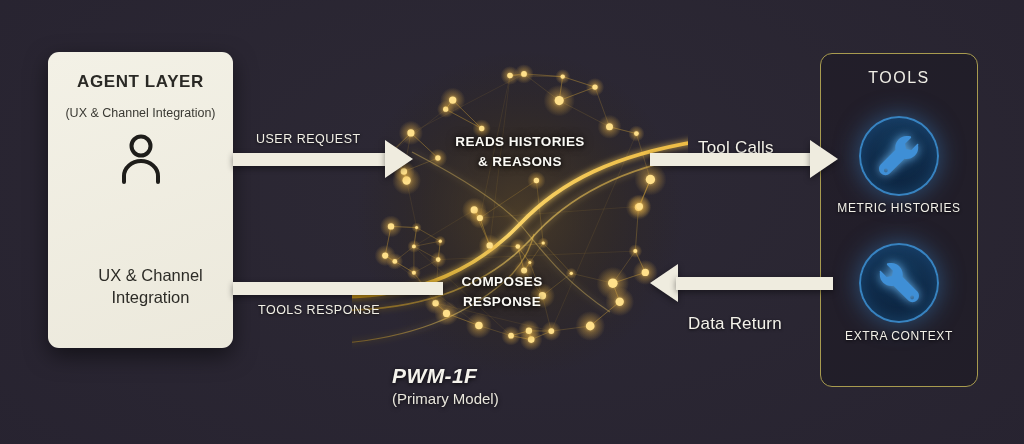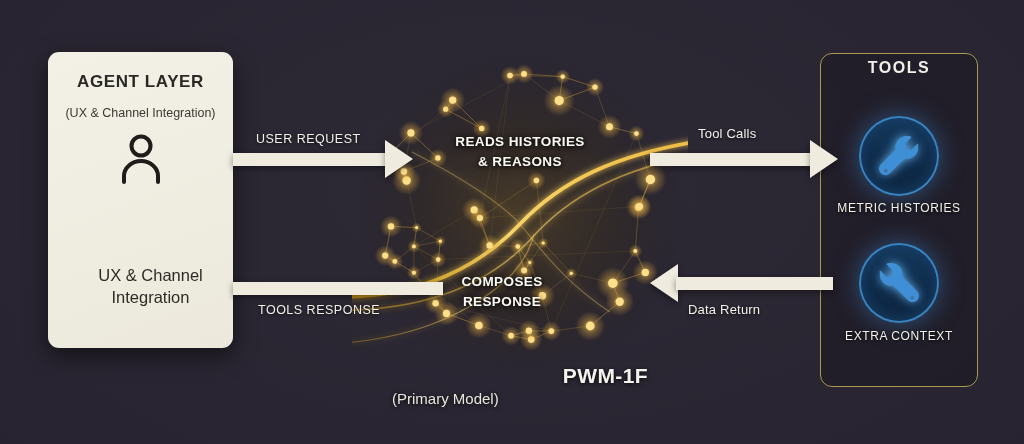--- a/index.html
+++ b/index.html
@@ -49,53 +49,54 @@
     position:absolute;width:0;height:0;
     border-top:19px solid transparent;border-bottom:19px solid transparent;
     border-right:28px solid #efecdf;
     filter:drop-shadow(0 2px 3px rgba(0,0,0,.4));
   }
   .flow-label-sm{
     position:absolute;font-size:12.5px;font-weight:500;letter-spacing:.5px;
     color:#f2f0e6;text-shadow:0 1px 3px rgba(0,0,0,.7);white-space:nowrap;
   }
   .flow-label-lg{
-    position:absolute;font-size:13px;font-weight:500;letter-spacing:.2px;
-    color:#f4f2ea;text-shadow:0 1px 3px rgba(0,0,0,.7);white-space:nowrap;
+    position:absolute;font-size:17px;font-weight:500;letter-spacing:.2px;
+    color:#f4f2ea;text-shadow:0 1px 3px rgba(0,0,0,.7);white-space:nowrap;margin-top:12px;
   }
 
   
   .sphere{position:absolute;left:352px;top:44px;width:336px;height:336px;}
   .sphere svg{display:block;}
   .sphere-label{
     position:absolute;text-align:center;font-size:13.5px;font-weight:600;
     letter-spacing:.4px;color:#fbfaf5;line-height:1.45;
     text-shadow:0 1px 4px rgba(0,0,0,.9),0 0 10px rgba(0,0,0,.6);
     white-space:nowrap;
   }
   .label-reads{left:0;right:0;top:88px;}
   .label-composes{left:-36px;right:0;top:228px;}
   .pwm-name{
-    position:absolute;left:392px;width:256px;top:364px;text-align:right;
+    position:absolute;left:392px;width:256px;top:364px;text-align:left;
     font-size:21px;font-weight:700;letter-spacing:.4px;color:#f5f3ec;
     text-shadow:0 1px 4px rgba(0,0,0,.8);
+    font-style:italic;
   }
   .pwm-sub{
     position:absolute;left:392px;width:256px;top:390px;
     font-size:15px;color:#e9e6dc;text-shadow:0 1px 4px rgba(0,0,0,.8);
   }
 
   
   .tools-panel{
     position:absolute;left:820px;top:53px;width:156px;height:332px;
     border:1.5px solid #a89b4f;border-radius:12px;
     background:rgba(20,18,25,.35);
   }
   .tools-title{
-    margin-top:5px;text-align:center;font-size:16px;font-weight:700;
+    margin-top:15px;text-align:center;font-size:16px;font-weight:400;
     letter-spacing:1.5px;color:#f1efe7;
   }
   .tool-circle{
     position:absolute;width:76px;height:76px;border-radius:50%;
     left:50%;transform:translateX(-50%);
     background:radial-gradient(circle at 50% 38%, #174066 0%, #0d2541 55%, #071727 100%);
     border:2px solid rgba(64,148,216,.85);
     box-shadow:0 0 24px rgba(56,138,212,.5), inset 0 0 18px rgba(56,138,212,.4);
     display:flex;align-items:center;justify-content:center;
   }

